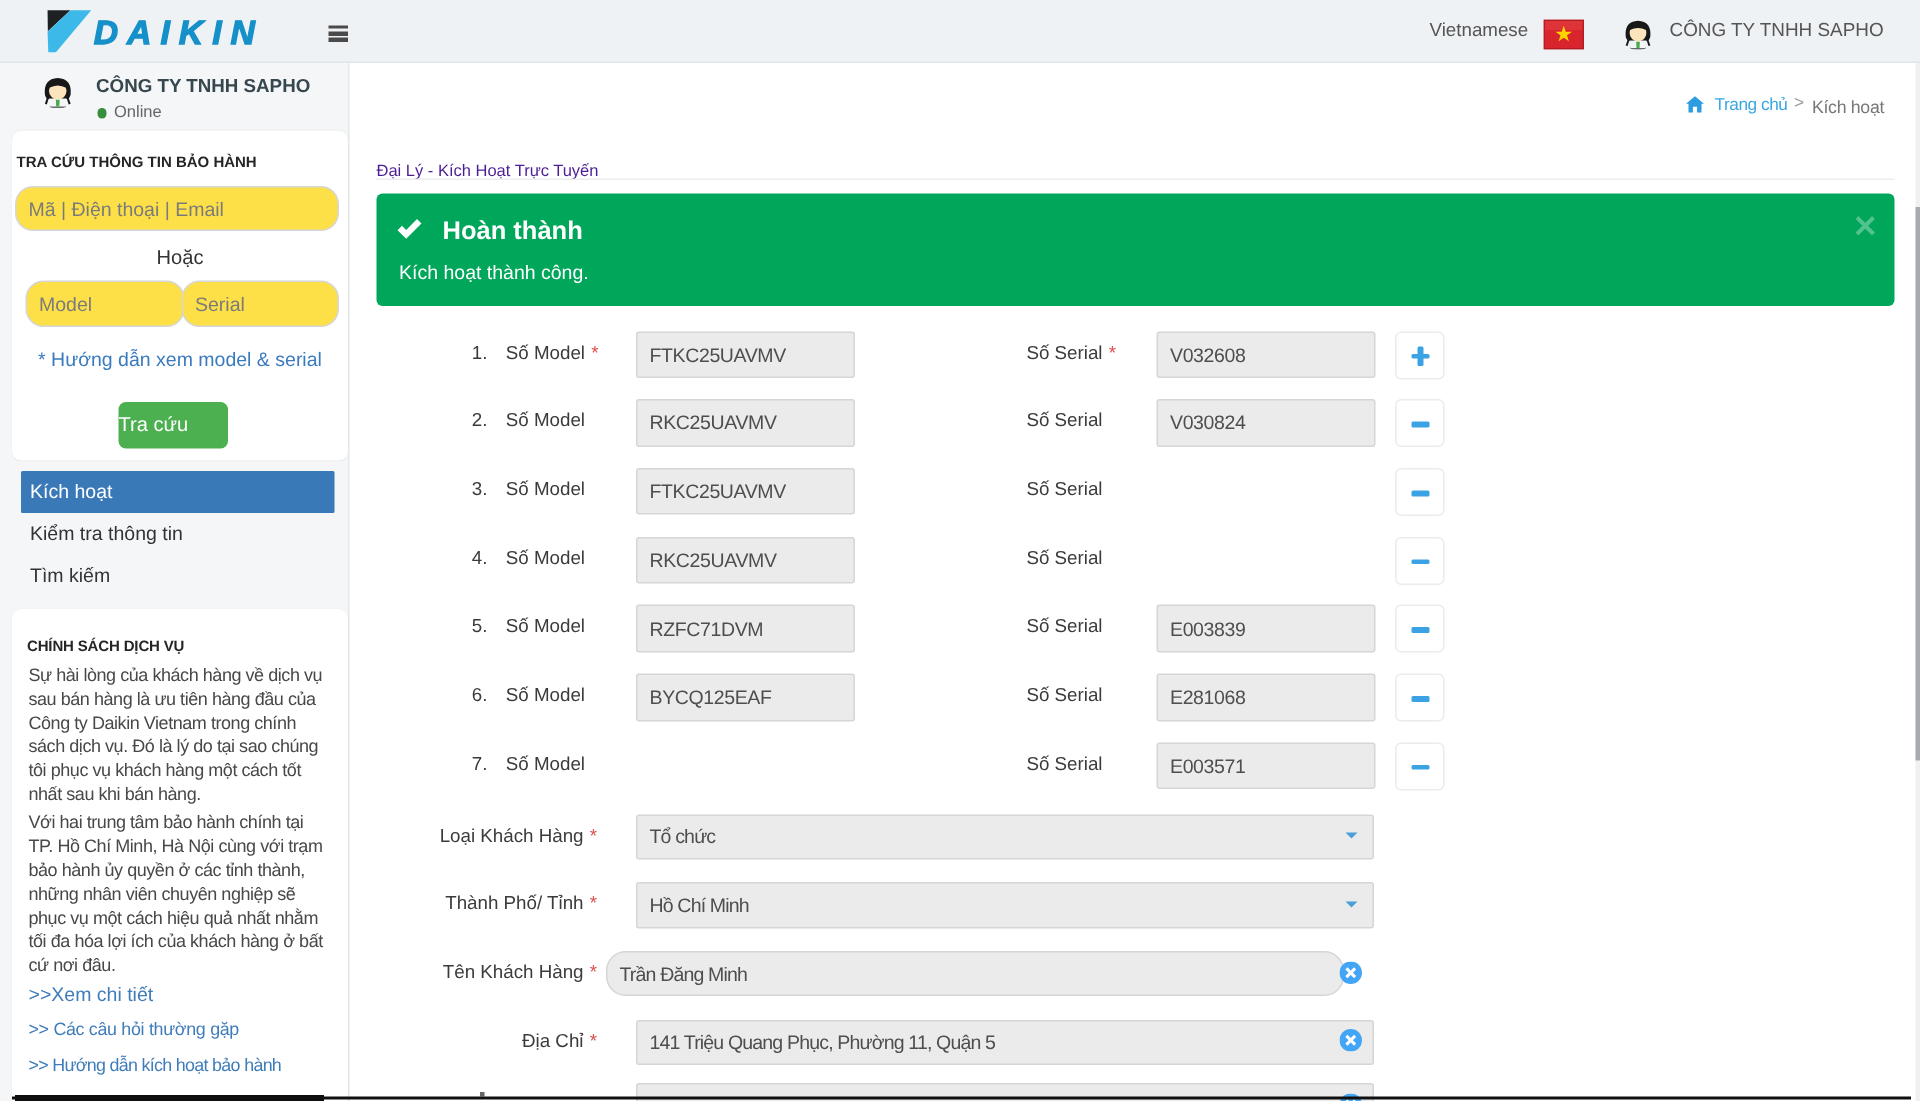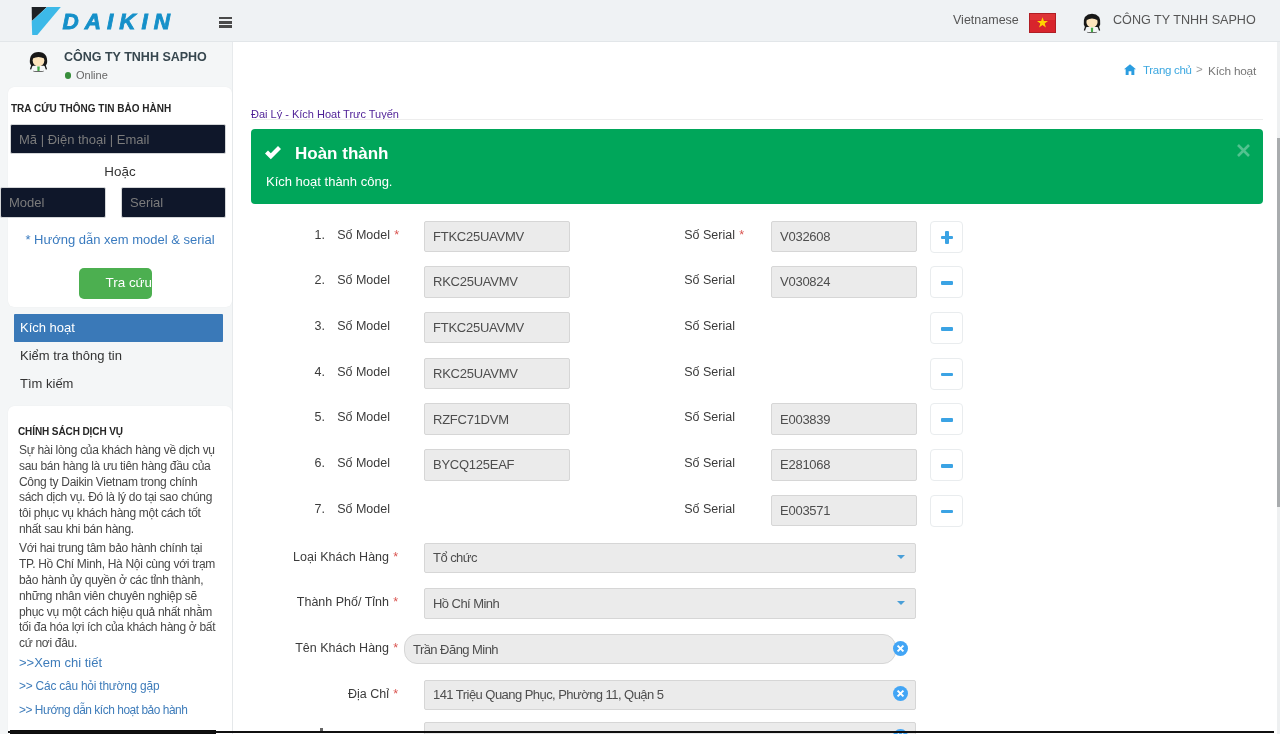--- a/index.html
+++ b/index.html
@@ -9,22 +9,22 @@
   .abs { position:absolute; }
 
   
   #navbar { position:absolute; left:0; top:0; width:1280px; height:42px; background:#eff2f4; border-bottom:1px solid #e2e6e9; }
   #burger span { display:block; width:13px; height:2.4px; background:#4a4a4a; margin-bottom:1.8px; }
   .nb-text { font-size:13px; color:#555; }
 
   
   #sidebar { position:absolute; left:0; top:42px; width:233px; height:692px; background:#f4f6f7; border-right:1px solid #e7eaec; }
   .card { position:absolute; background:#fff; border-radius:6px; box-shadow:0 0 1px rgba(0,0,0,.08); }
-  .s-input { position:absolute; background:#0f172a; border:1px solid #d4d6d8; border-radius:2px; color:#7b7b7b; font-size:13px; padding-left:8px; display:flex; align-items:center;text-align:right; }
-  #tracuu-btn { position:absolute; left:79px; top:268px; width:73px; height:31px; background:#4caf50; border-radius:5px; color:#fff; font-size:13.4px; text-align:right; line-height:30px; }
+  .s-input { position:absolute; background:#fde047; border:1px solid #d4d6d8; border-radius:12px; color:#7b7b7b; font-size:13px; padding-left:8px; display:flex; align-items:center;text-align:right; }
+  #tracuu-btn { position:absolute; left:79px; top:268px; width:73px; height:31px; background:#4caf50; border-radius:5px; color:#fff; font-size:13.4px; text-align:left; line-height:30px; }
   .menu-item { position:absolute; left:14px; width:209px; height:27.5px; font-size:13px; color:#333; line-height:27px; padding-left:6px; }
   .menu-active { background:#3a79b8; color:#fff; border-radius:1px; }
   .side-p { position:absolute; left:19px; width:212px; white-space:nowrap; font-size:12px; letter-spacing:-0.3px; line-height:15.8px; color:#484848; }
   .side-link { position:absolute; left:19px; font-size:12.6px; color:#3e7cba; }
 
   
   #main { position:absolute; left:234px; top:42px; width:1046px; height:692px; background:#fff; }
   .bc { font-size:13px; }
   h1 { position:absolute; left:251px; top:108px; font-size:11px; font-weight:400; color:#4c1d95; }
   #hr1 { position:absolute; left:251px; top:119px; width:1012px; height:1px; background:#ededed; }
@@ -90,21 +90,21 @@
   </g>
   </svg>
   <div class="abs" style="left:64px; top:50px; font-size:12.5px; font-weight:bold; color:#37474f;">CÔNG TY TNHH SAPHO</div>
   <div class="abs" style="left:64.5px; top:72px; width:6.6px; height:6.6px; border-radius:50%; background:#388e3c;"></div>
   <div class="abs" style="left:76px; top:68.5px; font-size:11px; color:#666;">Online</div>
 
   <div class="card" style="left:8px; top:87px; width:224px; height:220px;"></div>
   <div class="abs" style="left:11px; top:102.5px; font-size:10px; font-weight:bold; color:#252525;">TRA CỨU THÔNG TIN BẢO HÀNH</div>
   <div class="s-input" style="left:10px; top:124px; width:216px; height:30px;">Mã | Điện thoại | Email</div>
   <div class="abs" style="left:8px; top:163.5px; width:224px; text-align:center; font-size:13.4px; color:#333;">Hoặc</div>
-  <div class="s-input" style="left:0; top:187px; width:106px; height:31px;">Model</div>
+  <div class="s-input" style="left:17px; top:187px; width:106px; height:31px;">Model</div>
   <div class="s-input" style="left:121px; top:187px; width:105px; height:31px;">Serial</div>
   <div class="abs" style="left:8px; top:231.5px; width:224px; text-align:center; font-size:13px; color:#3a7bbf;">* Hướng dẫn xem model &amp; serial</div>
   <div id="tracuu-btn">Tra cứu</div>
 
   <div class="menu-item menu-active" style="top:314px;">Kích hoạt</div>
   <div class="menu-item" style="top:342px;">Kiểm tra thông tin</div>
   <div class="menu-item" style="top:370px;">Tìm kiếm</div>
 
   <div class="card" style="left:8px; top:406px; width:224px; height:340px; border-radius:6px 6px 0 0;"></div>
   <div class="abs" style="left:18px; top:425.5px; font-size:10px; font-weight:bold; color:#252525; letter-spacing:-0.1px;">CHÍNH SÁCH DỊCH VỤ</div>

